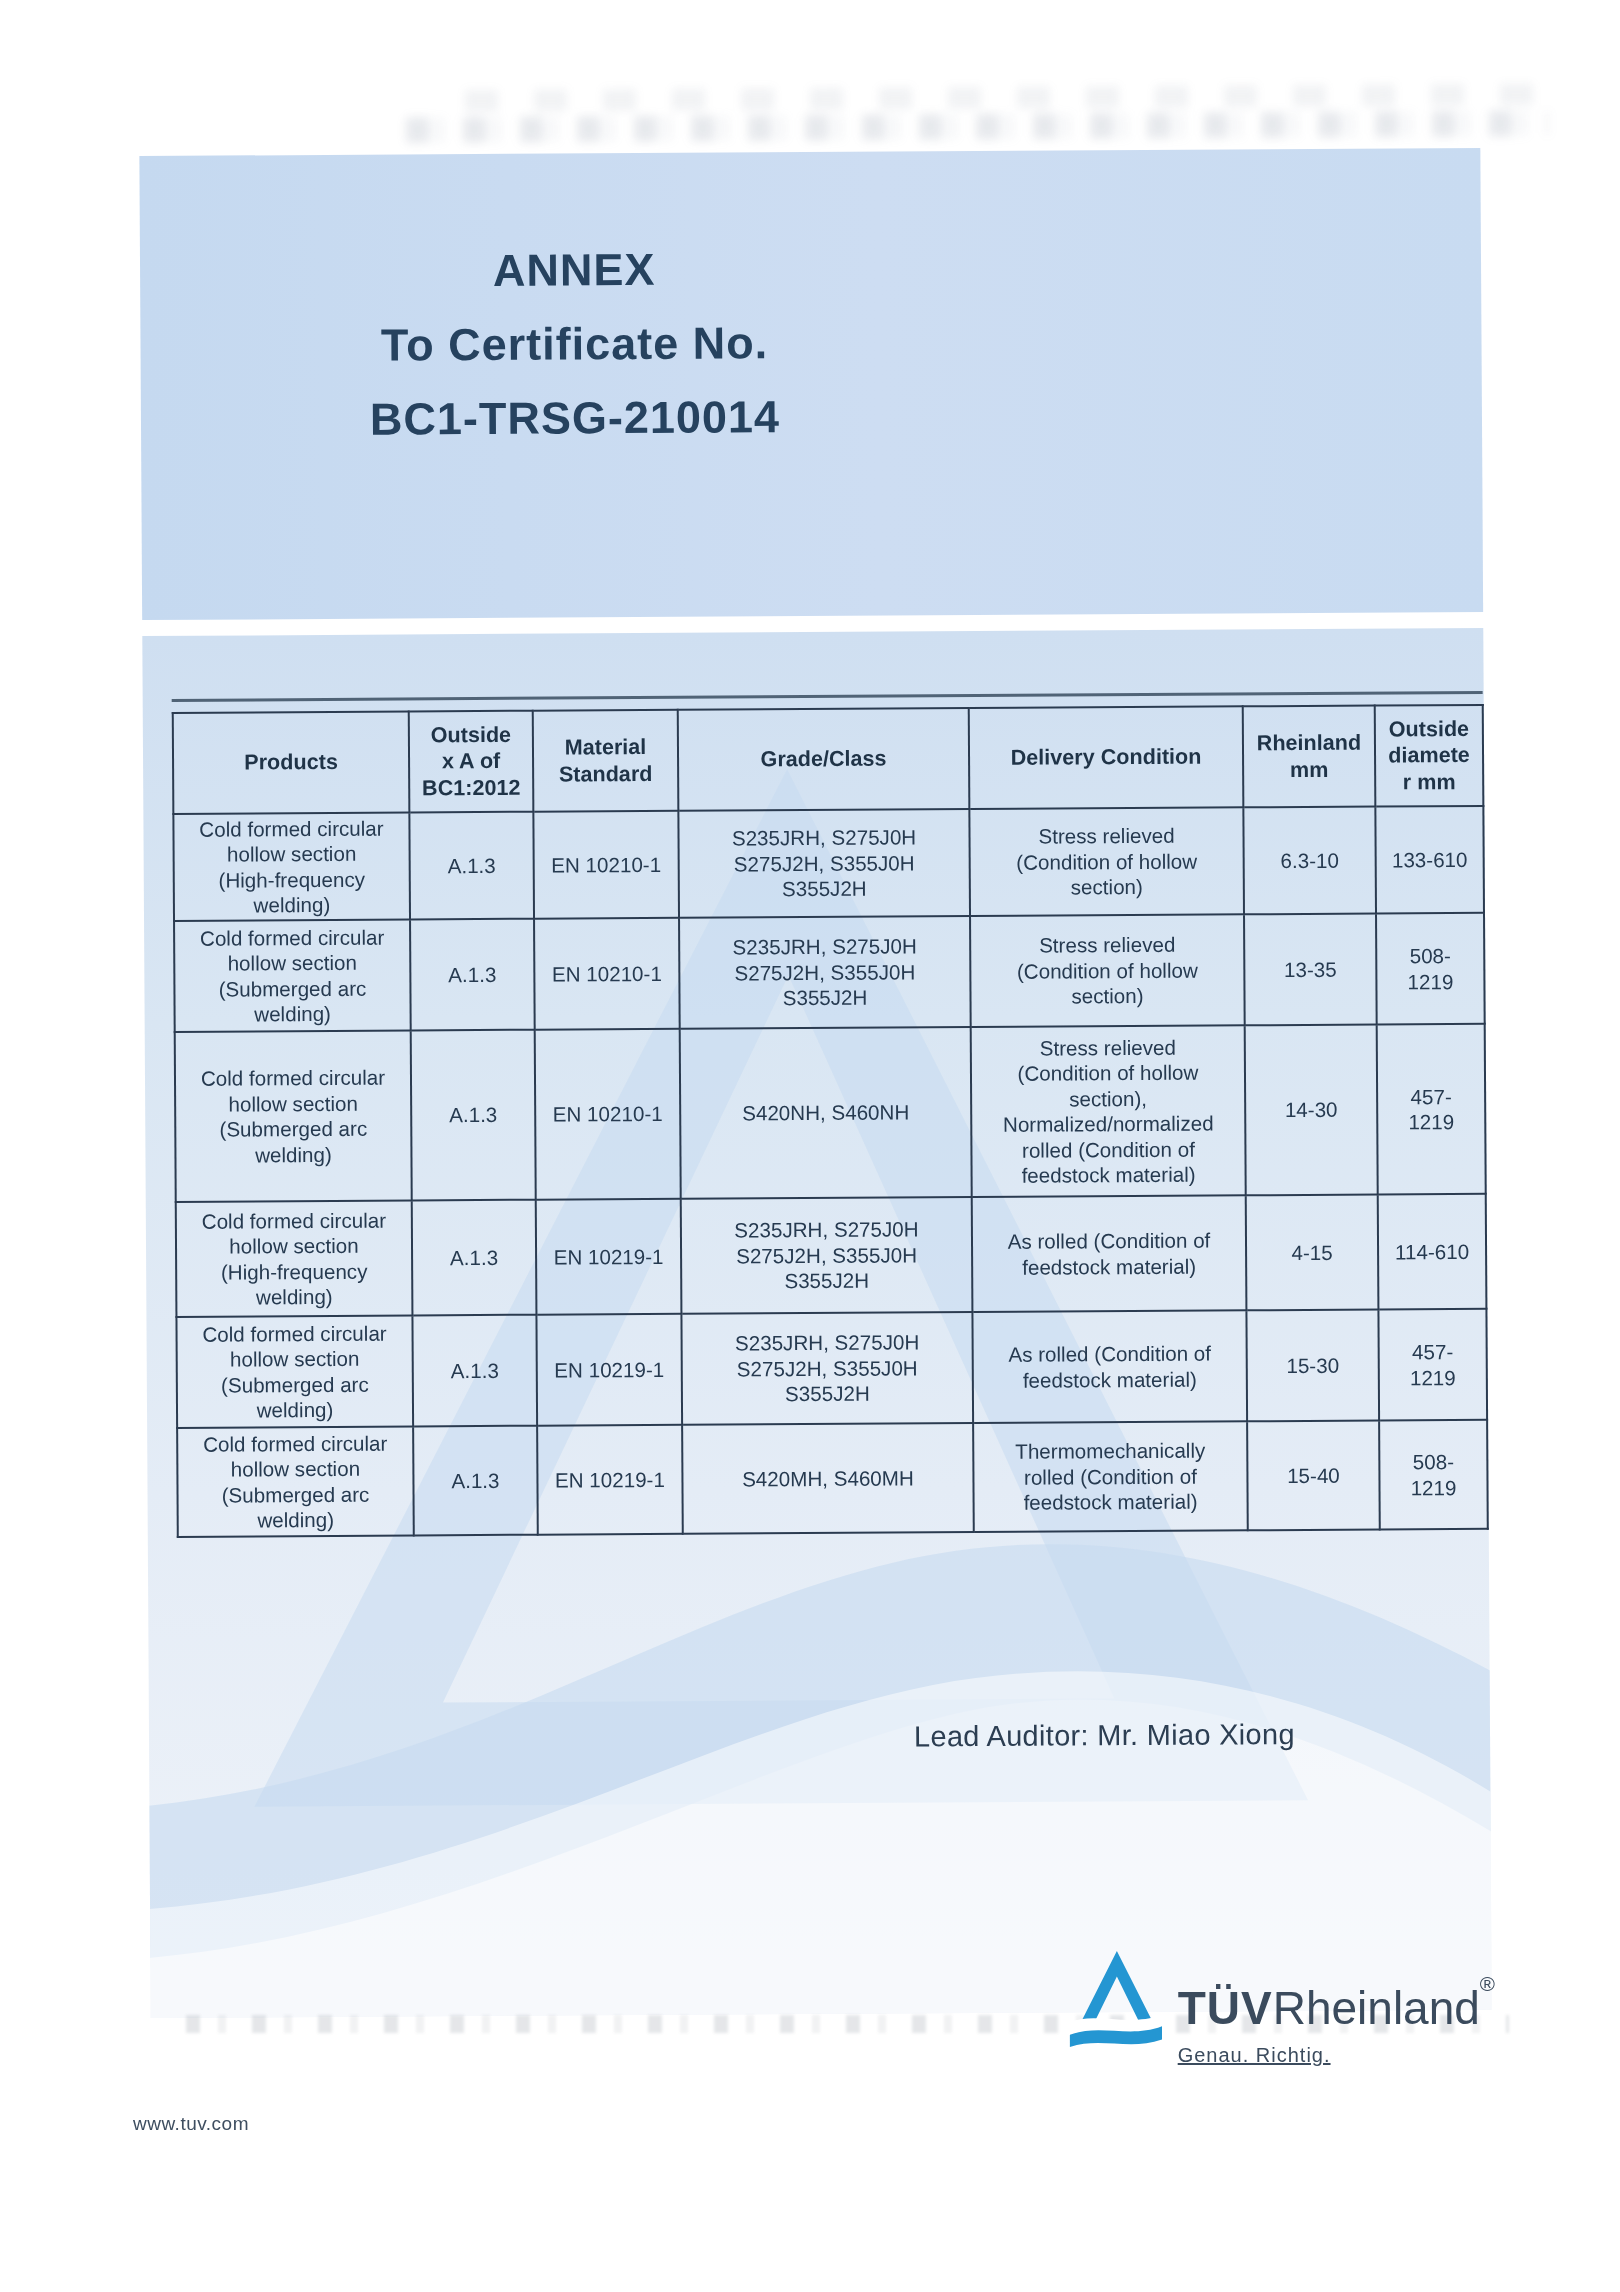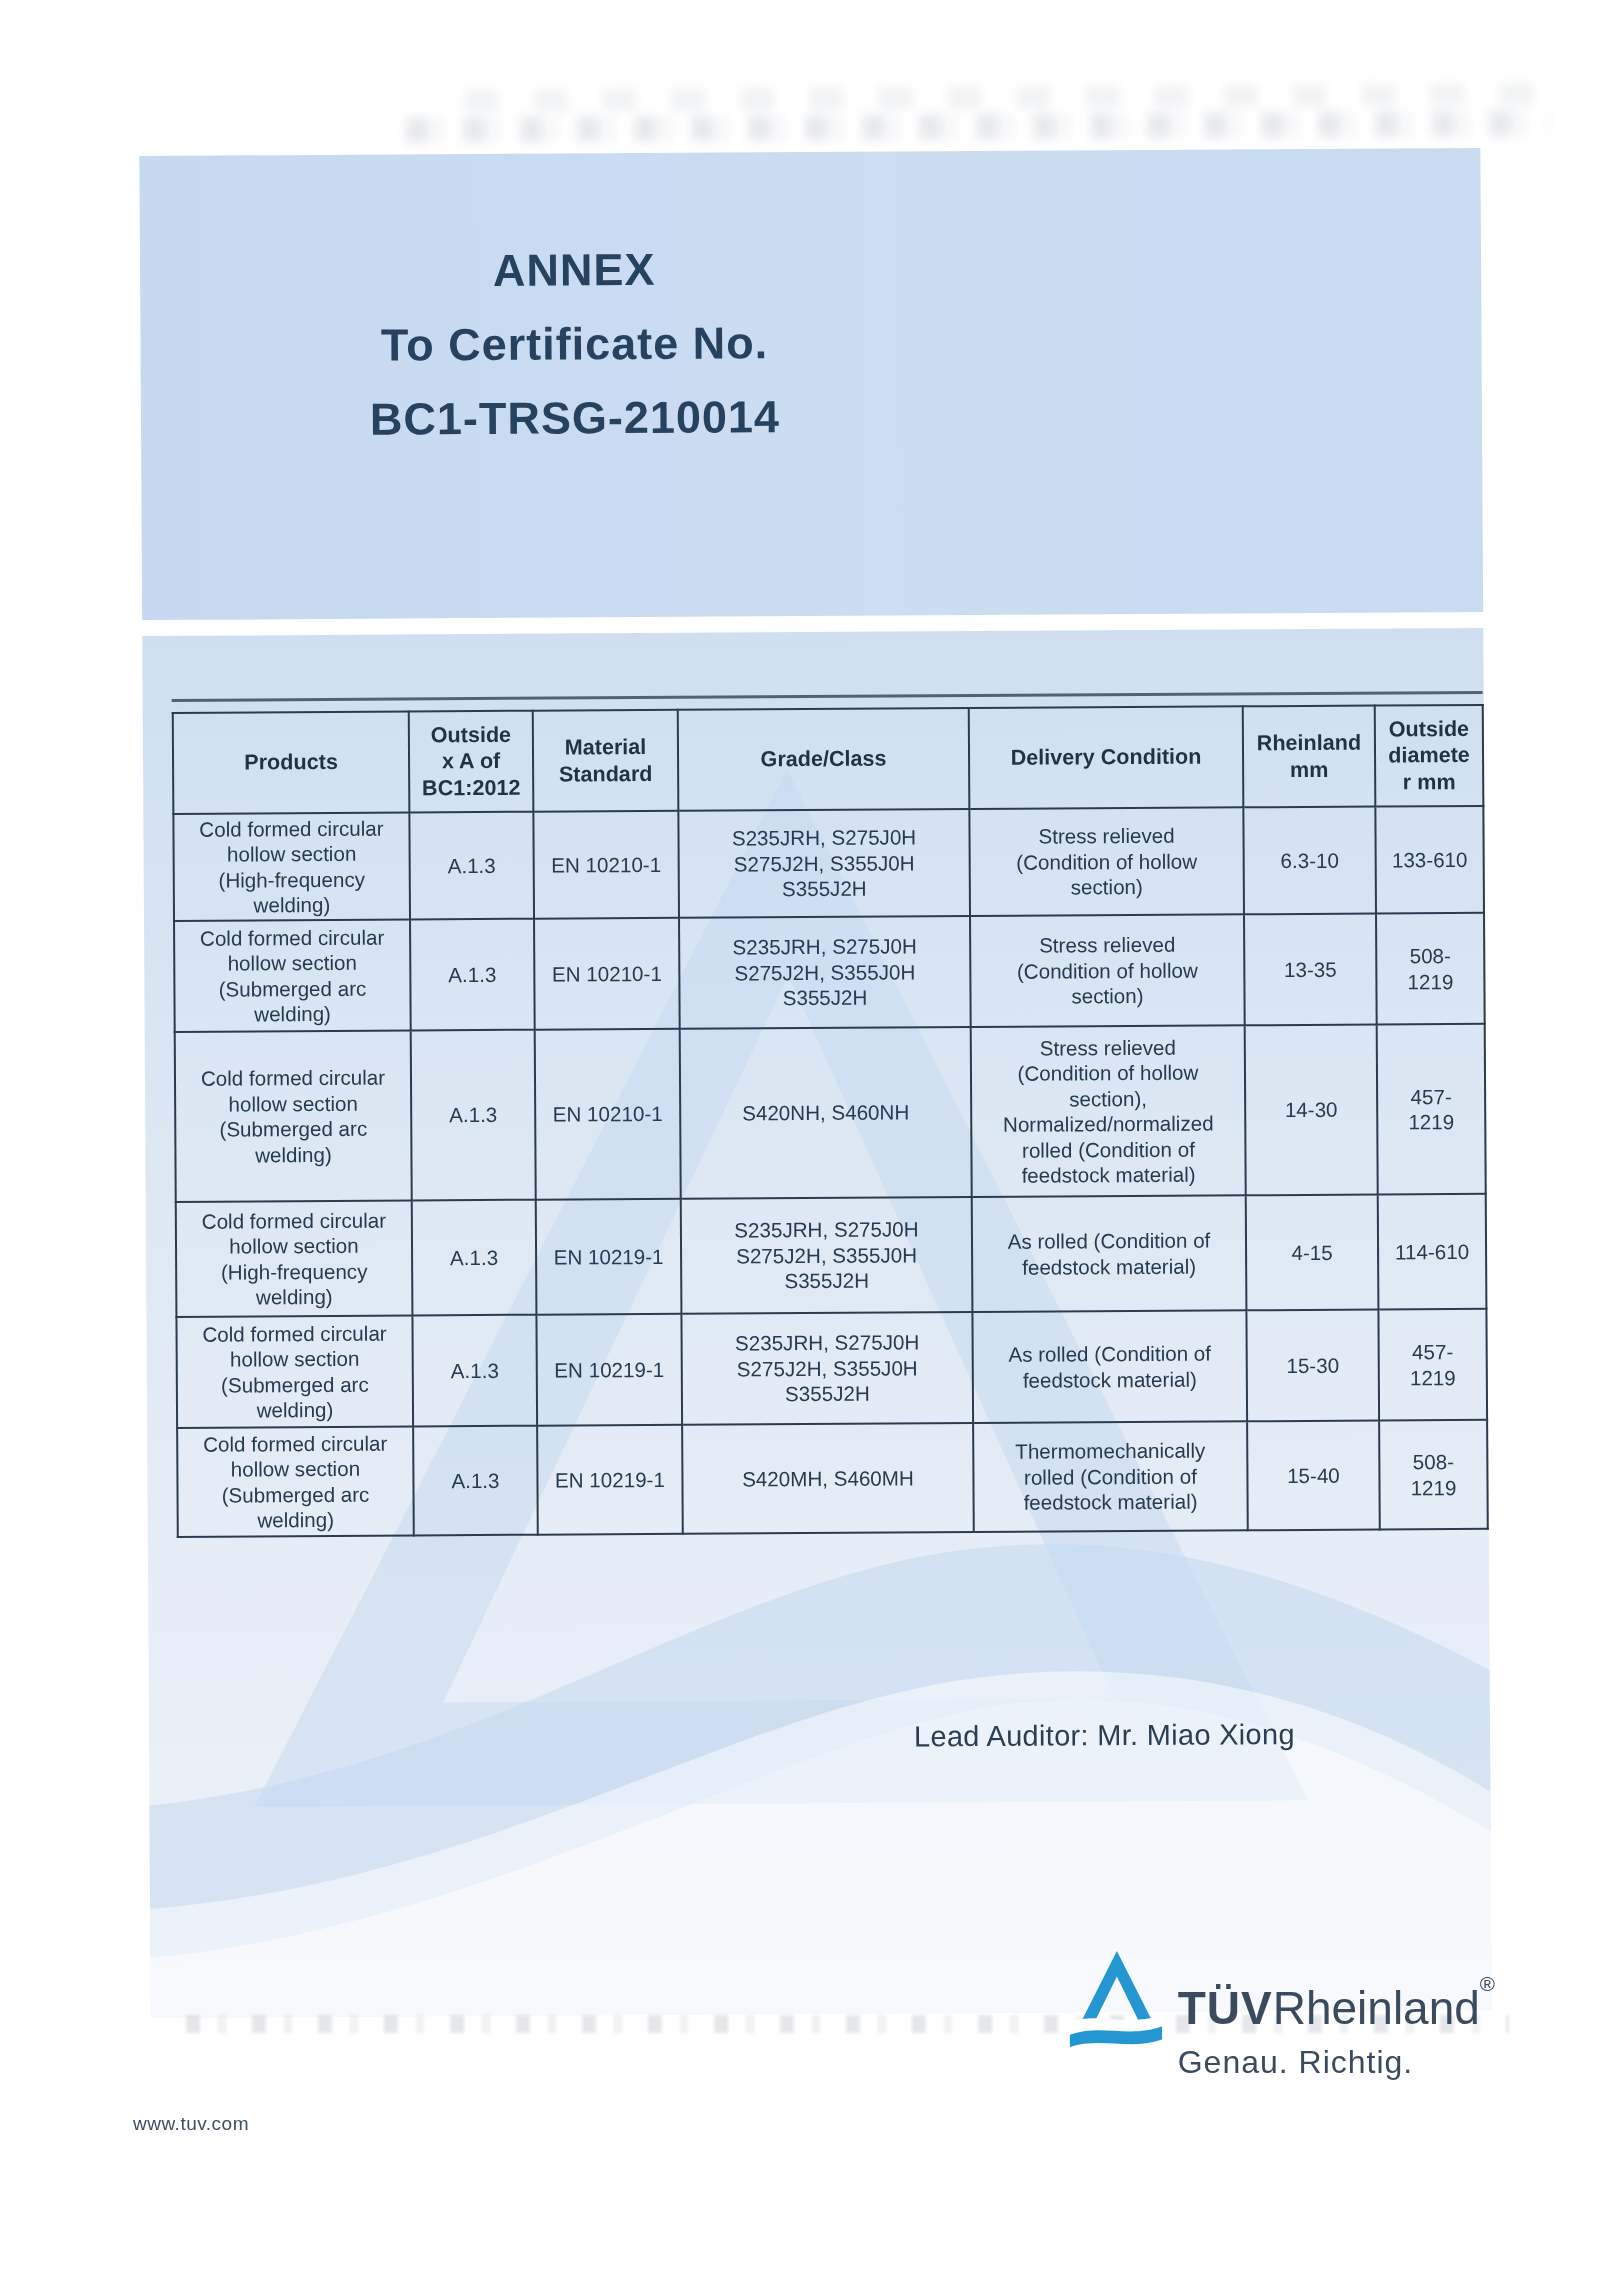--- a/index.html
+++ b/index.html
@@ -63,21 +63,21 @@
     filter:blur(1.5px);opacity:.8;
   }
 
   .site{position:absolute;left:133px;top:2113px;font-size:19px;color:#3e4e60;letter-spacing:0.5px;}
 
   .brand{position:absolute;left:1068px;top:1948px;display:flex;align-items:flex-start;}
   .brand-text{margin-left:15.7px;padding-top:25.5px;color:#3b4b5d;}
   .brand-line{font-size:46px;line-height:1;white-space:nowrap;}
   .brand-line .b{font-weight:bold;letter-spacing:1px;}
   .brand-line sup{font-size:20.6px;vertical-align:33px;}
-  .tagline{font-size:32px;margin-top:13.7px;letter-spacing:1px;}
+  .tagline{font-size:20px;margin-top:13.7px;letter-spacing:1px;text-decoration:underline;}
 </style>
 </head>
 <body>
 
 <div class="page">
 
   <div class="skew">
 
     <div class="bleed"></div>
 

